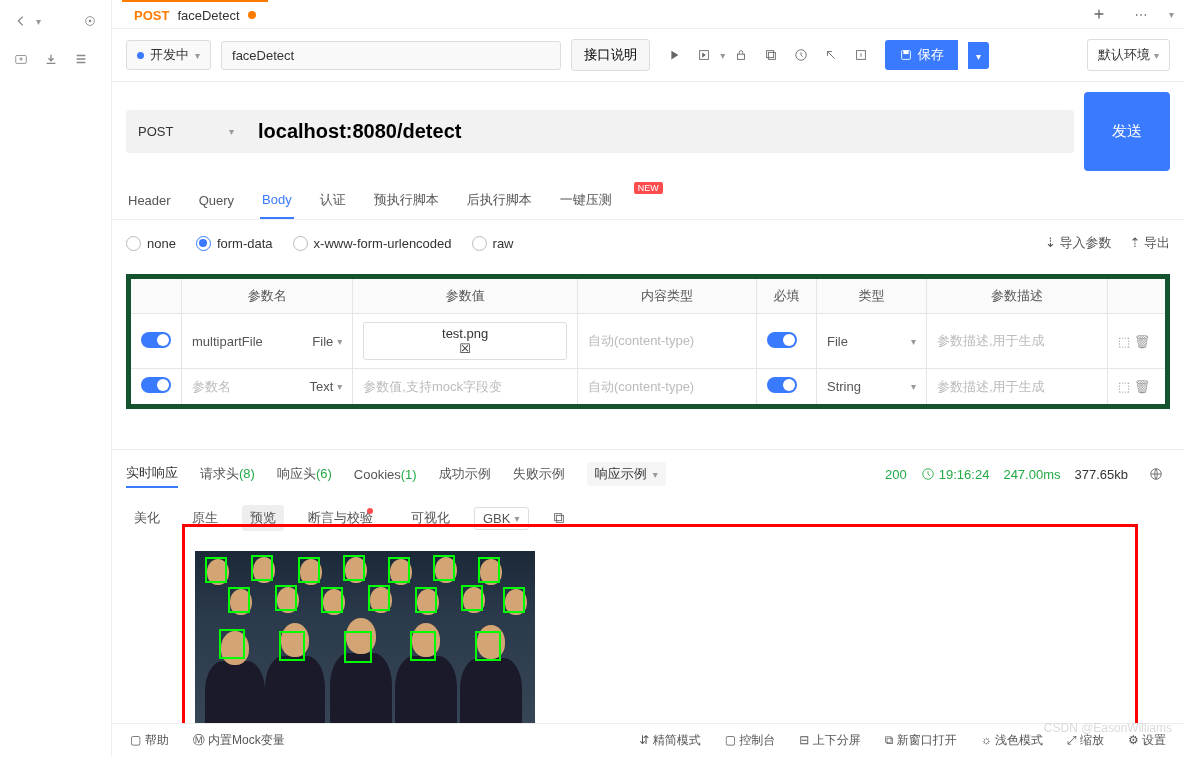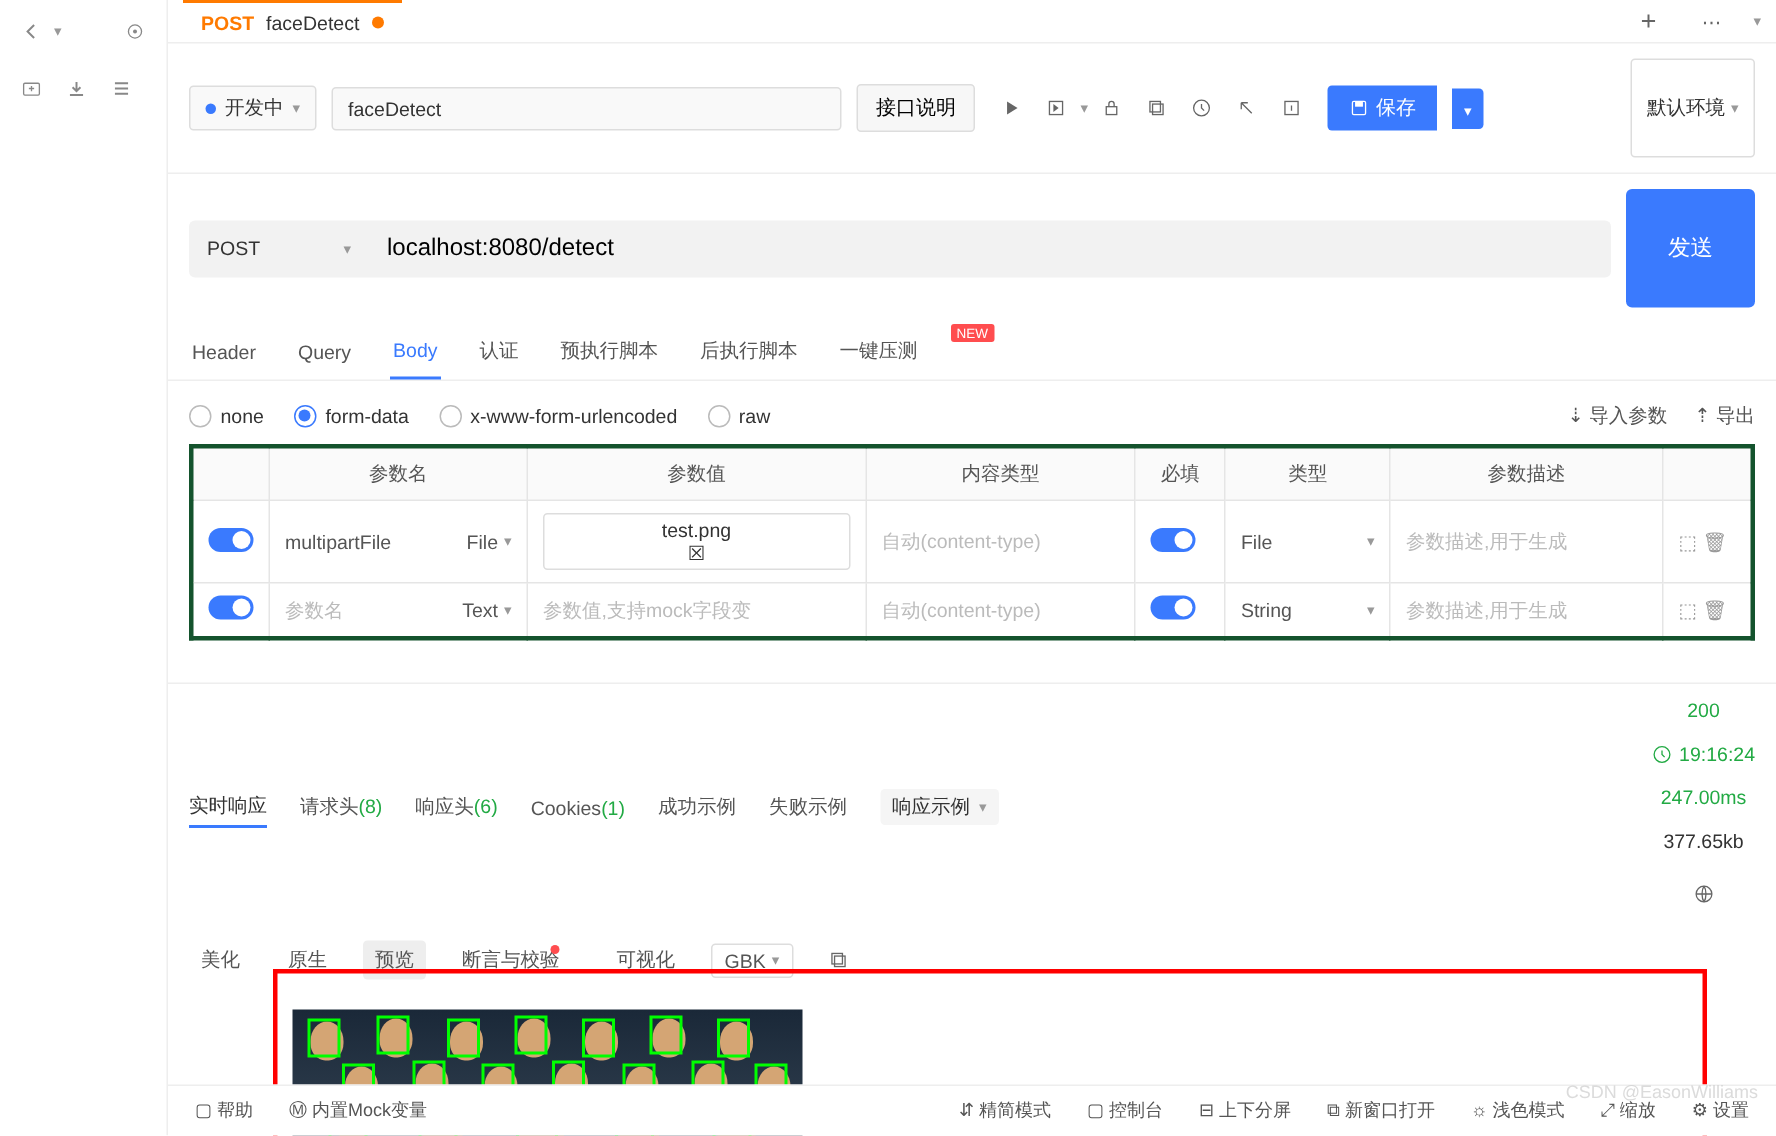--- a/index.html
+++ b/index.html
@@ -19,54 +19,54 @@
 
 .toolbar { display: flex; align-items: center; gap: 10px; padding: 10px 14px; border-bottom: 1px solid #eee; }
 .status-pill { display: flex; align-items: center; gap: 6px; padding: 5px 10px; border: 1px solid #ddd; border-radius: 3px; background: #f9f9f9; }
 .blue-dot { width: 7px; height: 7px; border-radius: 50%; background: #3a7afe; }
 .name-input { flex: 0 0 340px; padding: 6px 10px; border: 1px solid #ddd; border-radius: 3px; background: #f9f9f9; }
 .btn { padding: 6px 12px; border: 1px solid #ddd; border-radius: 3px; background: #f7f7f7; cursor: pointer; }
 .icon-btn { width: 28px; height: 28px; display: inline-flex; align-items: center; justify-content: center; color: #666; cursor: pointer; border-radius: 3px; }
 .toolbar-icons { display: flex; gap: 2px; align-items: center; }
 .save-btn { background: #3a7afe; color: #fff; border: none; padding: 6px 14px; border-radius: 3px 0 0 3px; display: flex; gap: 4px; align-items: center; }
 .save-caret { background: #3a7afe; color: #fff; border: none; padding: 6px 8px; border-radius: 0 3px 3px 0; }
-.env-select { padding: 23px 10px; border: 1px solid #ddd; border-radius: 3px; background: #fff; display: flex; gap: 4px; align-items: center; margin-left: auto; }
+.env-select { padding: 6px 10px; border: 1px solid #ddd; border-radius: 3px; background: #fff; display: flex; gap: 4px; align-items: center; margin-left: auto; }
 
 .url-row { display: flex; gap: 10px; padding: 10px 14px; align-items: center; }
 .method-select { width: 120px; display: flex; align-items: center; justify-content: space-between; padding: 10px 12px; background: #f2f2f2; border-radius: 4px 0 0 4px; }
-.url-input { flex: 1; padding: 10px 12px; background: #f2f2f2; border: none; border-radius: 0 4px 4px 0; font-size: 16px; }
+.url-input { flex: 1; padding: 10px 12px; background: #f2f2f2; border: none; border-radius: 0 4px 4px 0; font-size: 20px; font-weight: bold; }
 .send-btn { background: #3a7afe; color: #fff; border: none; padding: 30px 28px; border-radius: 4px; font-size: 15px; cursor: pointer; }
 
 .req-tabs { display: flex; gap: 24px; padding: 0 14px; border-bottom: 1px solid #eee; align-items: center; height: 40px; }
 .req-tab { padding: 10px 2px; cursor: pointer; color: #555; position: relative; }
 .req-tab.active { color: #3a7afe; border-bottom: 2px solid #3a7afe; }
 .badge-new { background: #ff4d4f; color: #fff; font-size: 9px; padding: 1px 4px; border-radius: 2px; position: relative; top: -12px; left: -4px; }
 
 .body-types { display: flex; gap: 20px; padding: 14px 14px 10px; align-items: center; }
 .radio { display: flex; align-items: center; gap: 6px; cursor: pointer; }
 .radio-circle { width: 15px; height: 15px; border: 1.5px solid #bbb; border-radius: 50%; display: inline-flex; align-items: center; justify-content: center; }
 .radio.active .radio-circle { border-color: #3a7afe; }
 .radio.active .radio-circle::after { content: ""; width: 8px; height: 8px; border-radius: 50%; background: #3a7afe; }
 .param-actions { margin-left: auto; display: flex; gap: 18px; color: #555; }
 
-.params-table { width: calc(100% - 28px); margin: 0 14px; border: 3px solid #14532d; border-collapse: collapse; }
+.params-table { width: calc(100% - 28px); margin: 12px 14px; border: 5px solid #14532d; border-collapse: collapse; }
 .params-table th, .params-table td { border: 1px solid #e5e5e5; padding: 8px 10px; font-weight: normal; text-align: left; font-size: 13px; }
 .params-table th { background: #fafafa; text-align: center; color: #555; }
 .switch { width: 30px; height: 16px; background: #3a7afe; border-radius: 8px; position: relative; display: inline-block; }
 .switch::after { content: ""; position: absolute; width: 12px; height: 12px; background: #fff; border-radius: 50%; top: 2px; right: 2px; }
 .type-cell { display: flex; align-items: center; justify-content: space-between; color: #555; }
 .placeholder { color: #bbb; }
 .file-input-box { display: flex; align-items: center; justify-content: space-between; border: 1px solid #ddd; padding: 3px 8px; border-radius: 3px; flex-direction: column; }
 
 .response-area { margin-top: 28px; border-top: 1px solid #eee; }
 .resp-tabs { display: flex; align-items: center; gap: 22px; padding: 10px 14px; font-size: 13px; }
 .resp-tab { cursor: pointer; color: #555; padding: 4px 0; }
 .resp-tab.active { color: #333; border-bottom: 2px solid #3a7afe; font-weight: 500; }
 .resp-tab .count { color: #22aa44; }
-.resp-meta { margin-left: auto; display: flex; gap: 14px; align-items: center; flex-direction: column; }
+.resp-meta { margin-left: auto; display: flex; gap: 14px; align-items: center; }
 .status-200 { color: #22aa44; }
 .time-label { color: #22aa44; display: flex; gap: 4px; align-items: center; }
 .ex-select { display: flex; gap: 6px; align-items: center; padding: 3px 8px; background: #f5f5f5; border-radius: 3px; }
 
 .view-row { display: flex; gap: 16px; padding: 6px 14px; align-items: center; font-size: 13px; color: #555; position: relative; }
 .view-btn { cursor: pointer; padding: 4px 8px; }
 .view-btn.active { background: #eee; border-radius: 3px; }
 .red-dot { width: 6px; height: 6px; border-radius: 50%; background: #ff4d4f; display: inline-block; position: relative; top: -8px; left: -6px; }
 .enc-sel { border: 1px solid #ddd; padding: 3px 8px; border-radius: 3px; display: flex; gap: 4px; align-items: center; }
 

